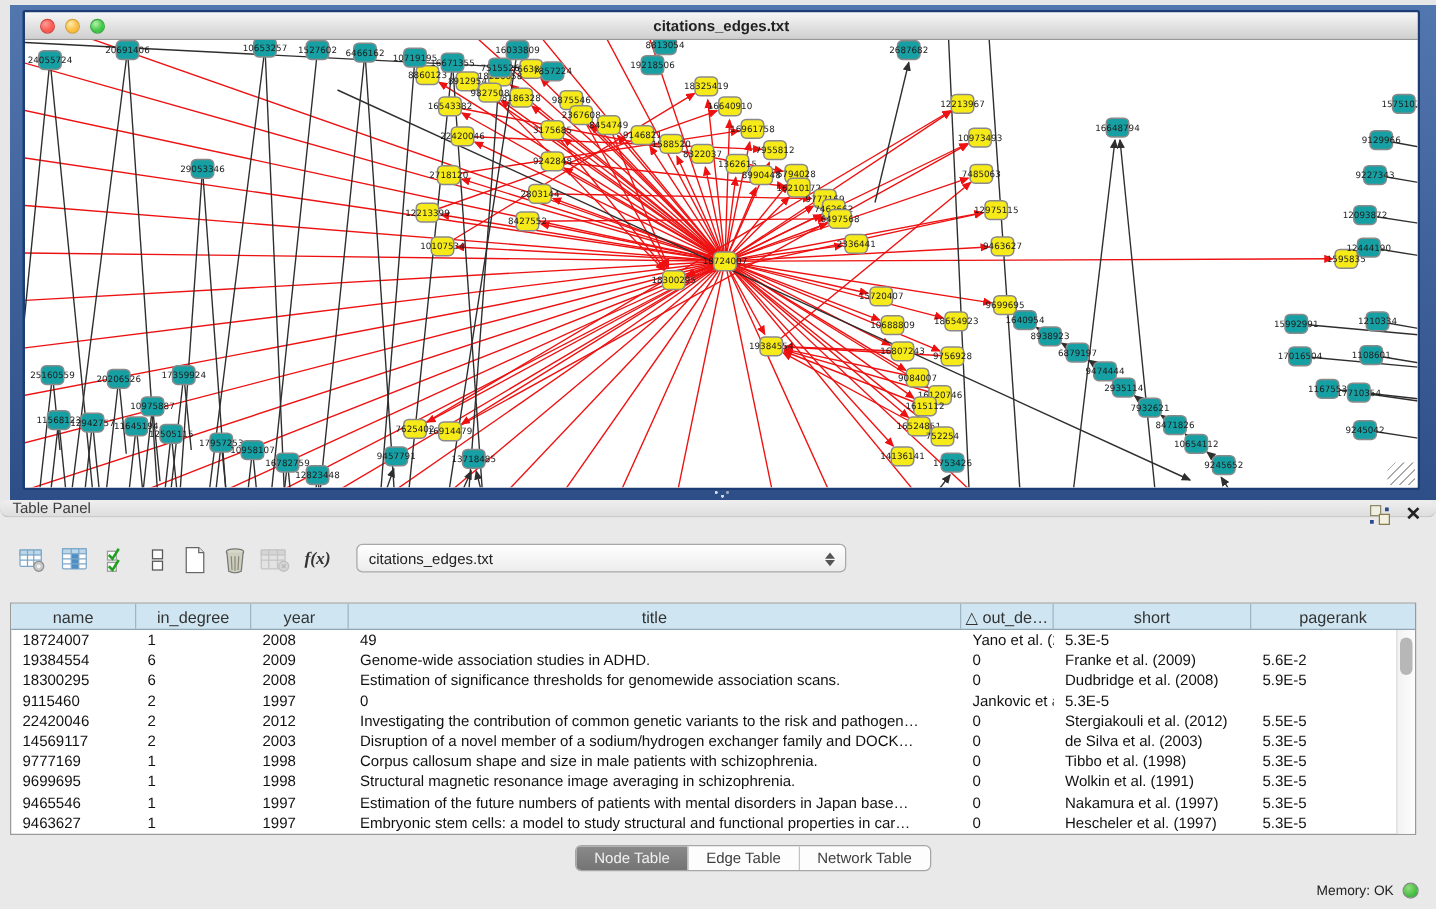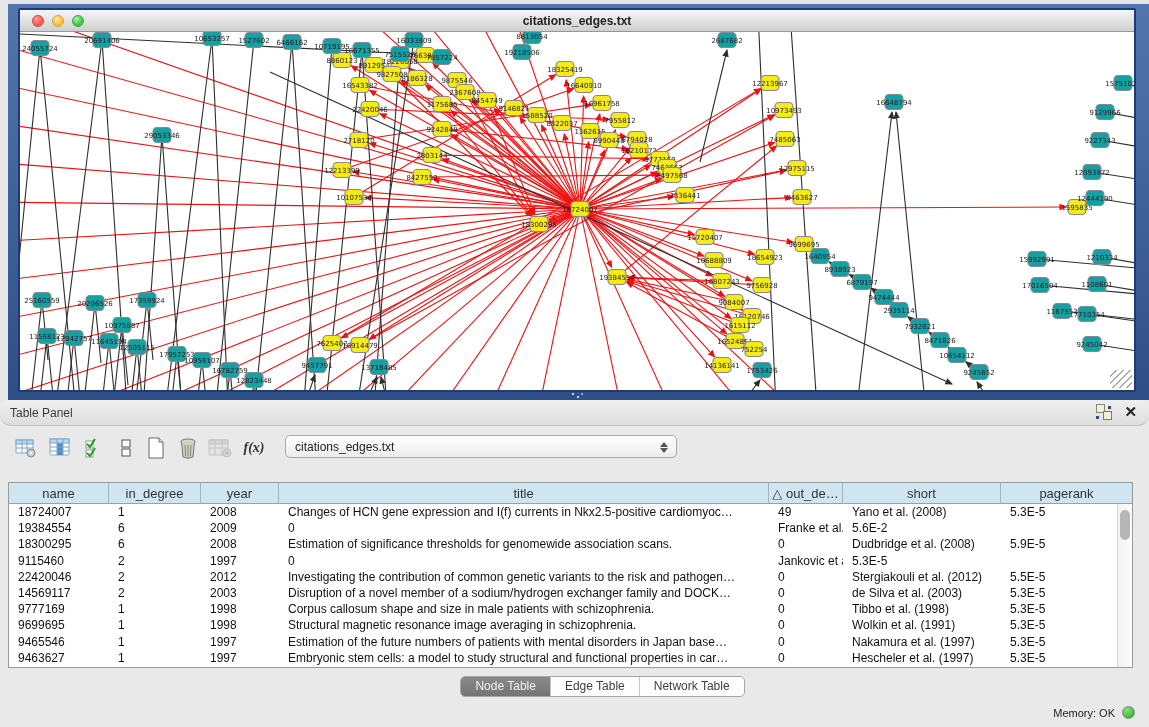--- a/index.html
+++ b/index.html
@@ -24,23 +24,23 @@
           background:repeating-linear-gradient(135deg, transparent 0 4px, #aaa 4px 5px); }
   .splitter-handle { position:absolute; left:562px; top:388px; width:14px; height:7px;
           background:radial-gradient(circle 1px at 3px 2px,#cfd6e4 1px,transparent 1.4px),
                      radial-gradient(circle 1px at 8px 5px,#cfd6e4 1px,transparent 1.4px),
                      radial-gradient(circle 1px at 12px 2px,#9aa6bd 1px,transparent 1.4px); }
 
   svg text { font-family:"DejaVu Sans", sans-serif; }
 
   
   .panel { position:absolute; left:0; top:400px; width:1149px; height:327px; background:#e9e9e9; }
-  .panel-header { position:absolute; left:0; top:0; width:100%; height:26px;
+  .panel-header { position:absolute; left:0; top:0; width:100%; height:14px;
                   background:linear-gradient(#efefef,#dedede); border-bottom:1px solid #c2c2c2;
-                  display:flex; align-items:center;border-radius:11px; }
+                  display:flex; align-items:flex-end;border-radius:11px; }
   .panel-header .ptitle { margin-left:10px; font-size:12px; color:#3c3c3c; }
   .panel-header .hicons { position:absolute; right:12px; top:4px; display:flex; gap:12px; align-items:center;}
   .float-ic { width:16px; height:16px; position:relative; display:inline-block; cursor:pointer;}
   .float-ic .sq1 { position:absolute; left:0; top:0; width:9px; height:9px; border:1.5px solid #8a8a6a; background:#efefe4;}
   .float-ic .sq2 { position:absolute; right:0; bottom:0; width:9px; height:9px; border:1.5px solid #8a7a4a; background:#f4f0df;}
   .float-ic .d1,.float-ic .d2 { position:absolute; width:3px; height:3px; background:#2a4a8a;}
   .float-ic .d1 { left:0; bottom:1px;} .float-ic .d2 { right:1px; top:2px;}
   .close-ic { font-size:15px; font-weight:bold; color:#222; cursor:pointer; line-height:16px;}
 
   .toolbar { position:absolute; left:0; top:26px; width:100%; height:46px; }
@@ -812,29 +812,29 @@
           <div class="th">title</div>
           <div class="th">△ out_de…</div>
           <div class="th">short</div>
           <div class="th">pagerank</div>
         </div>
       <div class="tbody" id="tbody">
           <div class="trow">
             <div>18724007</div>
             <div>1</div>
             <div>2008</div>
-            <div>Changes of HCN gene expression and I(f) currents in Nkx2.5-positive cardiomyoc…</div>
             <div>49</div>
             <div>Yano et al. (2008)</div>
             <div>5.3E-5</div>
           </div>
           <div class="trow">
             <div>19384554</div>
             <div>6</div>
             <div>2009</div>
+            <div>Genome-wide association studies in ADHD.</div>
             <div>0</div>
             <div>Franke et al. (2009)</div>
             <div>5.6E-2</div>
           </div>
           <div class="trow">
             <div>18300295</div>
             <div>6</div>
             <div>2008</div>
             <div>Estimation of significance thresholds for genomewide association scans.</div>
             <div>0</div>

